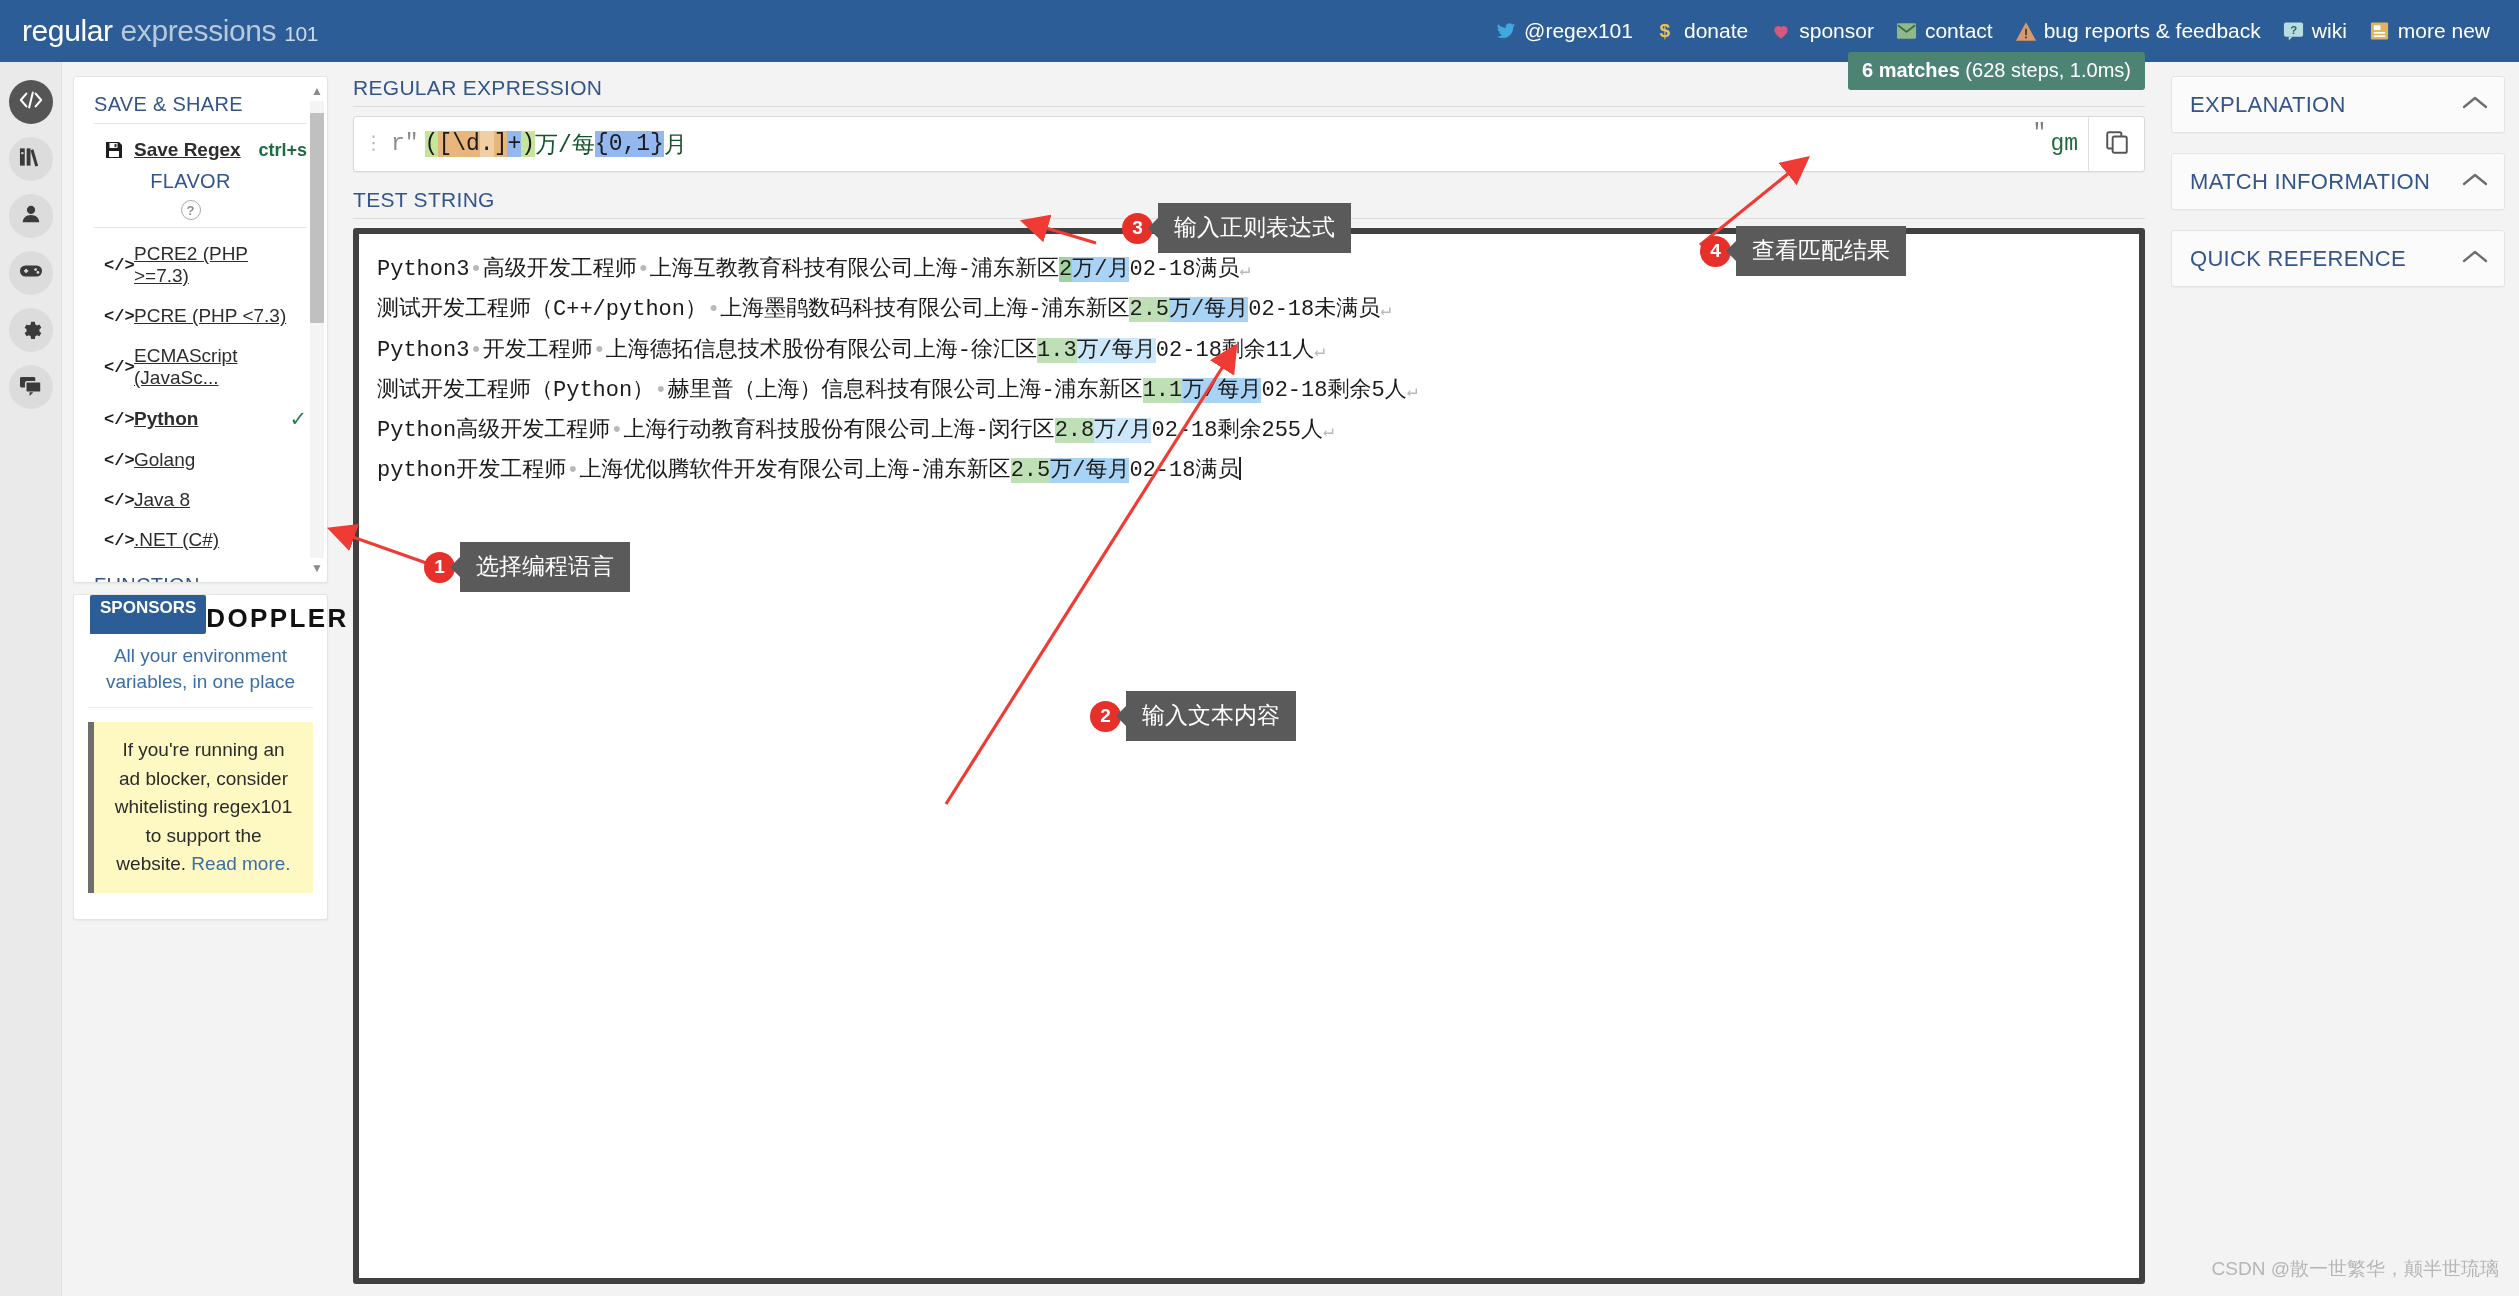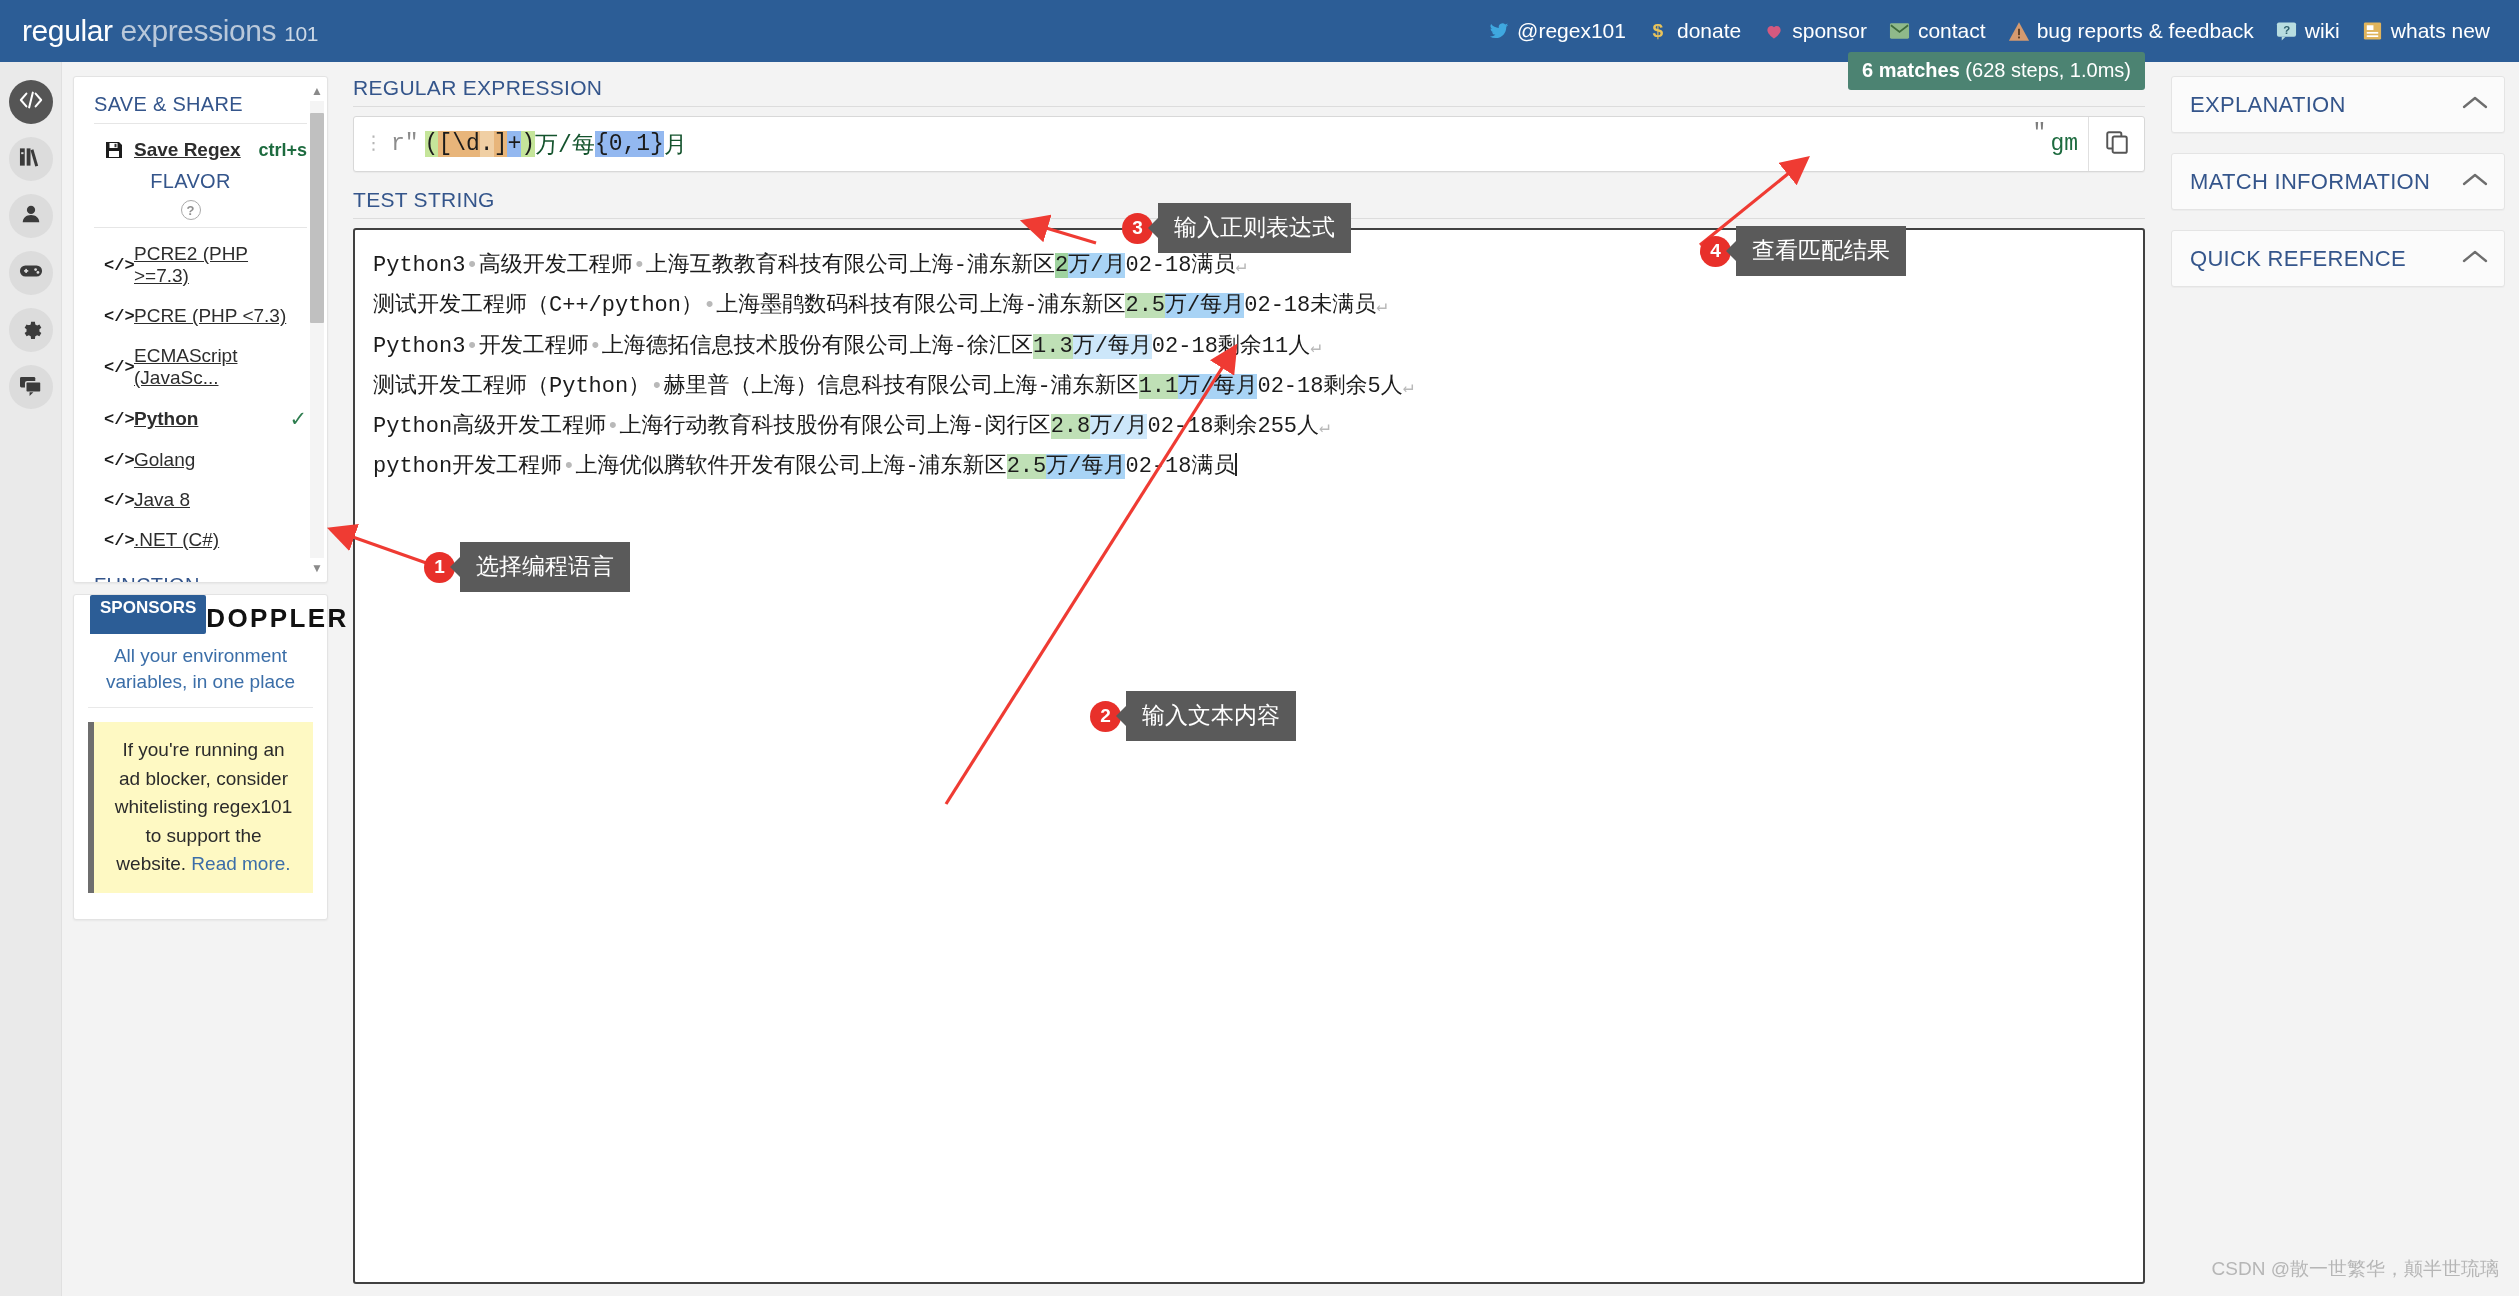--- a/index.html
+++ b/index.html
@@ -177,21 +177,21 @@
     right: 16px; top: -10px;
     background: #4c8372; color: #ffffff;
     font-size: 20px; padding: 7px 14px 8px 14px; border-radius: 3px;
     white-space: nowrap; z-index: 6;
   }
   .matches-badge b { font-weight: 700; }
 
   .test-wrap { margin-top: 16px; display: flex; flex-direction: column; flex: 1; min-height: 0; }
   .test-area {
     flex: 1; background: #ffffff;
-    border: 2px solid #404040; border-radius: 3px;
+    border: 6px solid #404040; border-radius: 3px;
     padding: 16px 18px;
     overflow: hidden;
     font-family: "Liberation Mono", "DejaVu Sans Mono", monospace;
     font-size: 22px; line-height: 1.83; color: #1b1b1b;
     margin-bottom: 12px;
     white-space: nowrap;
   }
   .mdot { color: #b9b9b9; }
   .pil { color: #b9b9b9; font-size: 18px; }
   .m-num { background: #9fd39f; }
@@ -314,21 +314,21 @@
 
     <div class="navitem">
       <span class="navicon">
         <svg width="21" height="20" viewBox="0 0 22 20">
             <rect x="2" y="1" width="18" height="18" rx="1.5" fill="#e0b45c"></rect>
             <rect x="5" y="4" width="7" height="5" fill="#fff"></rect>
             <rect x="5" y="11" width="12" height="1.8" fill="#fff"></rect>
             <rect x="5" y="14.5" width="12" height="1.8" fill="#fff"></rect>
           </svg>
       </span>
-      <span>whats new</span>
+      <span>more new</span>
     </div>
 
   </div>
 </div>
 
 <div class="body-wrap">
 
   <div class="rail">
     <div class="rail-btn active">
       <span>

